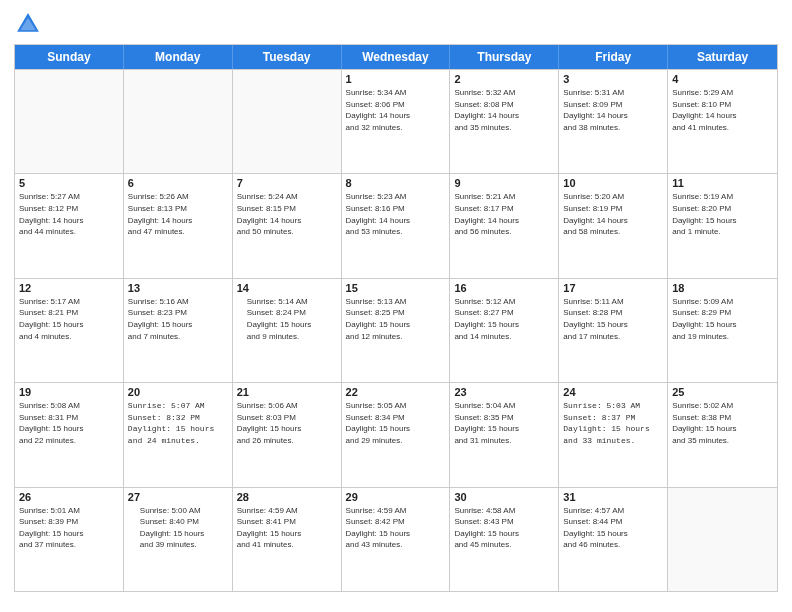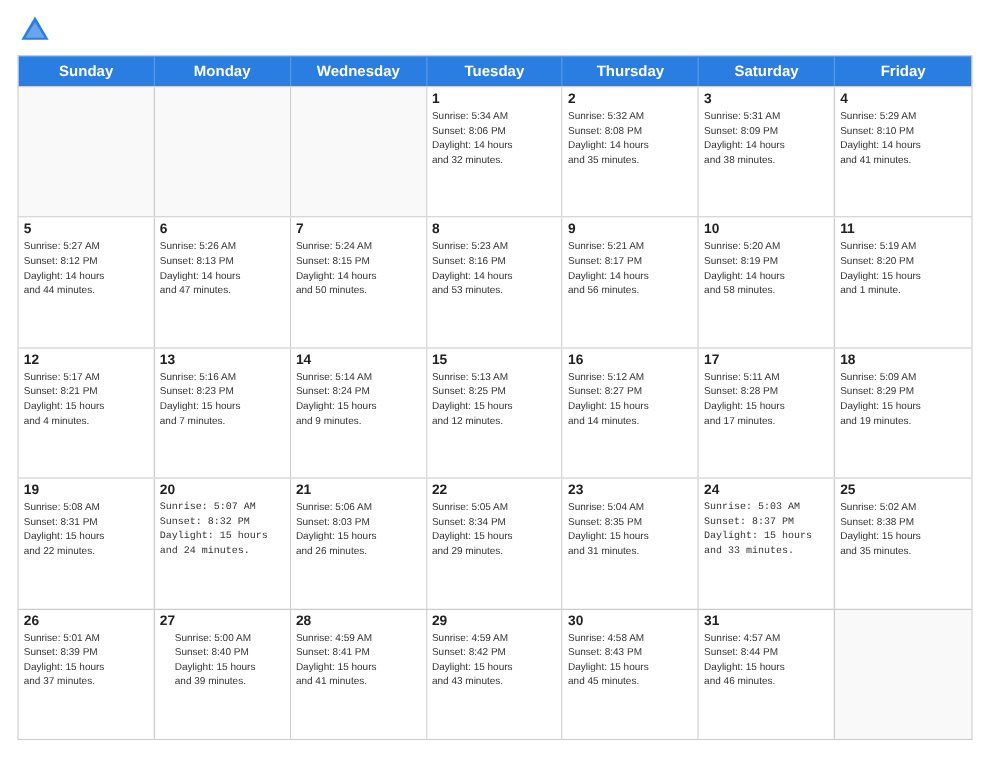--- a/index.html
+++ b/index.html
@@ -127,25 +127,25 @@
     <div class="title-block">
       <div class="main-title"></div>
       <div class="subtitle"></div>
     </div>
   </div>
 
   <div class="calendar">
     <div class="cal-header-row">
     <div class="cal-header-cell">Sunday</div>
         <div class="cal-header-cell">Monday</div>
+        <div class="cal-header-cell">Tuesday</div>
         <div class="cal-header-cell">Wednesday</div>
-        <div class="cal-header-cell">Tuesday</div>
         <div class="cal-header-cell">Thursday</div>
+        <div class="cal-header-cell">Friday</div>
         <div class="cal-header-cell">Saturday</div>
-        <div class="cal-header-cell">Friday</div>
       </div>
     <div class="cal-body">
     <div class="cal-row">
           <div class="cal-cell empty"></div>
           <div class="cal-cell empty"></div>
           <div class="cal-cell empty"></div>
           <div class="cal-cell">
             <div class="day-num">1</div>
             <div class="cell-info" style="white-space: pre-line;">Sunrise: 5:34 AM
 Sunset: 8:06 PM
@@ -235,21 +235,21 @@
           </div>
           <div class="cal-cell">
             <div class="day-num">13</div>
             <div class="cell-info" style="white-space: pre-line;">Sunrise: 5:16 AM
 Sunset: 8:23 PM
 Daylight: 15 hours
 and 7 minutes.</div>
           </div>
           <div class="cal-cell">
             <div class="day-num">14</div>
-            <div class="cell-info" style="white-space: pre-line;">Sunrise: 5:14 AM
+            <div class="cell-info" style="white-space: pre-line; margin-left: 10px;">Sunrise: 5:14 AM
 Sunset: 8:24 PM
 Daylight: 15 hours
 and 9 minutes.</div>
           </div>
           <div class="cal-cell">
             <div class="day-num">15</div>
             <div class="cell-info" style="white-space: pre-line;">Sunrise: 5:13 AM
 Sunset: 8:25 PM
 Daylight: 15 hours
 and 12 minutes.</div>

